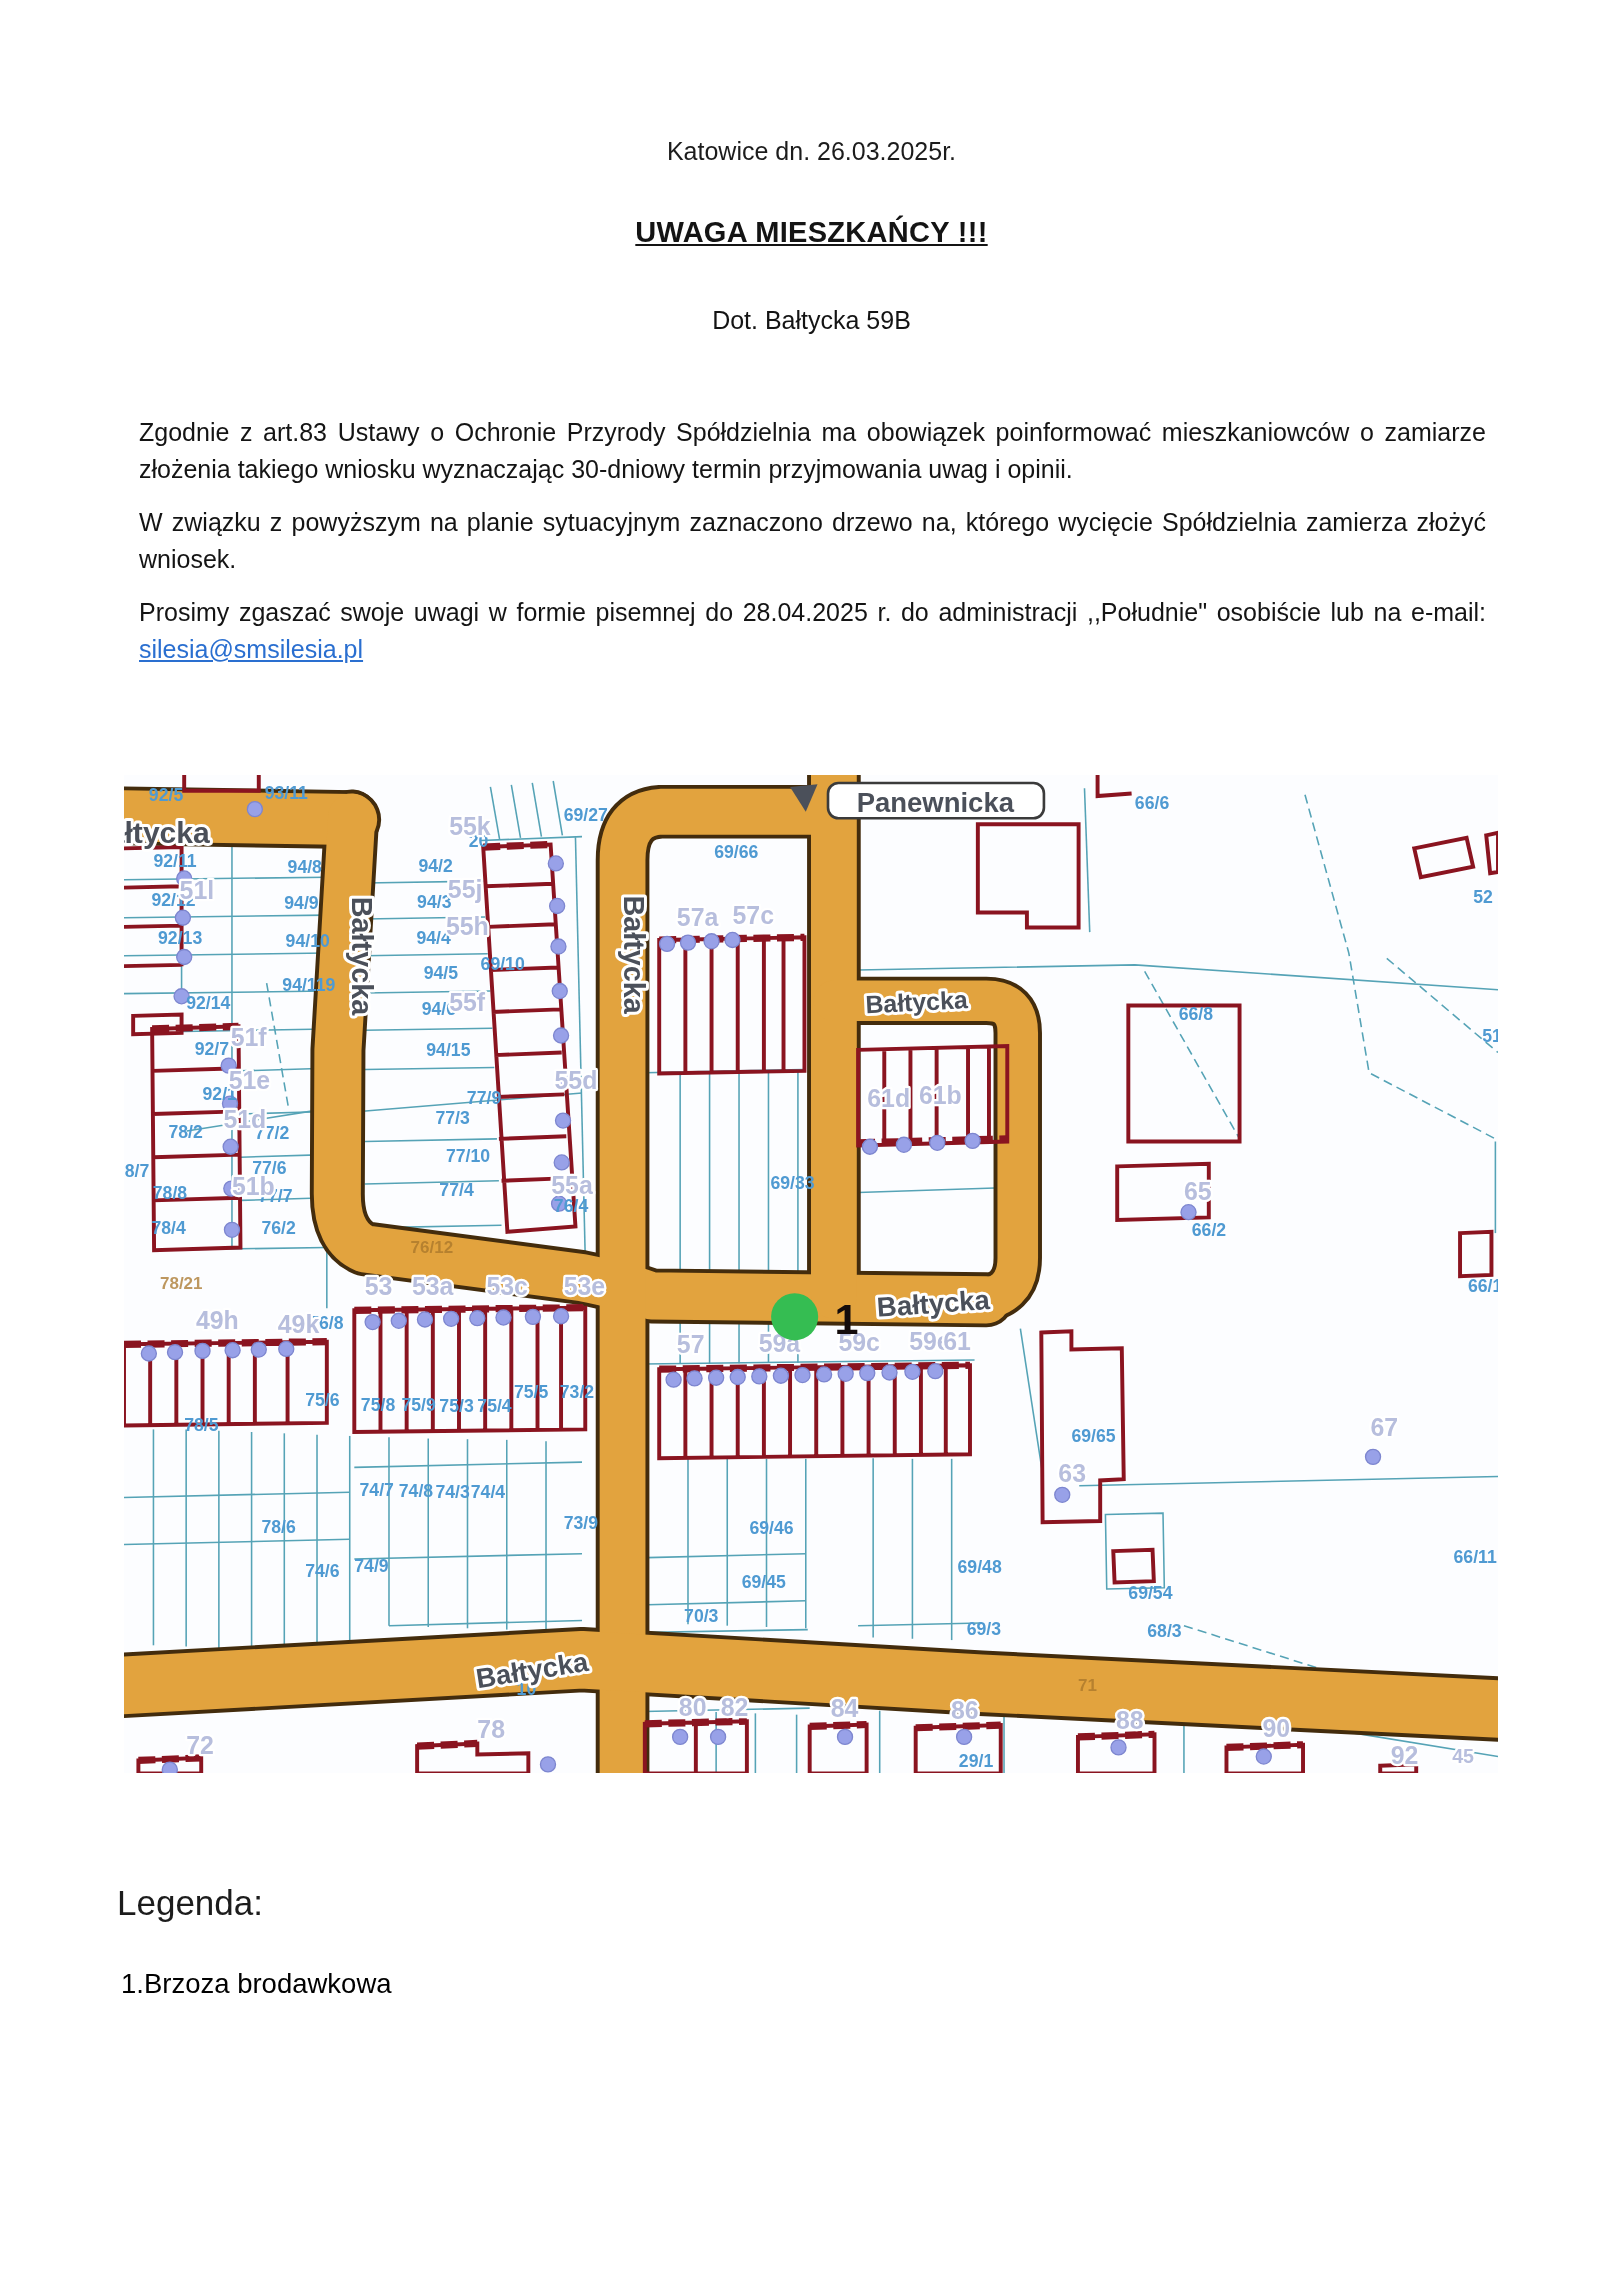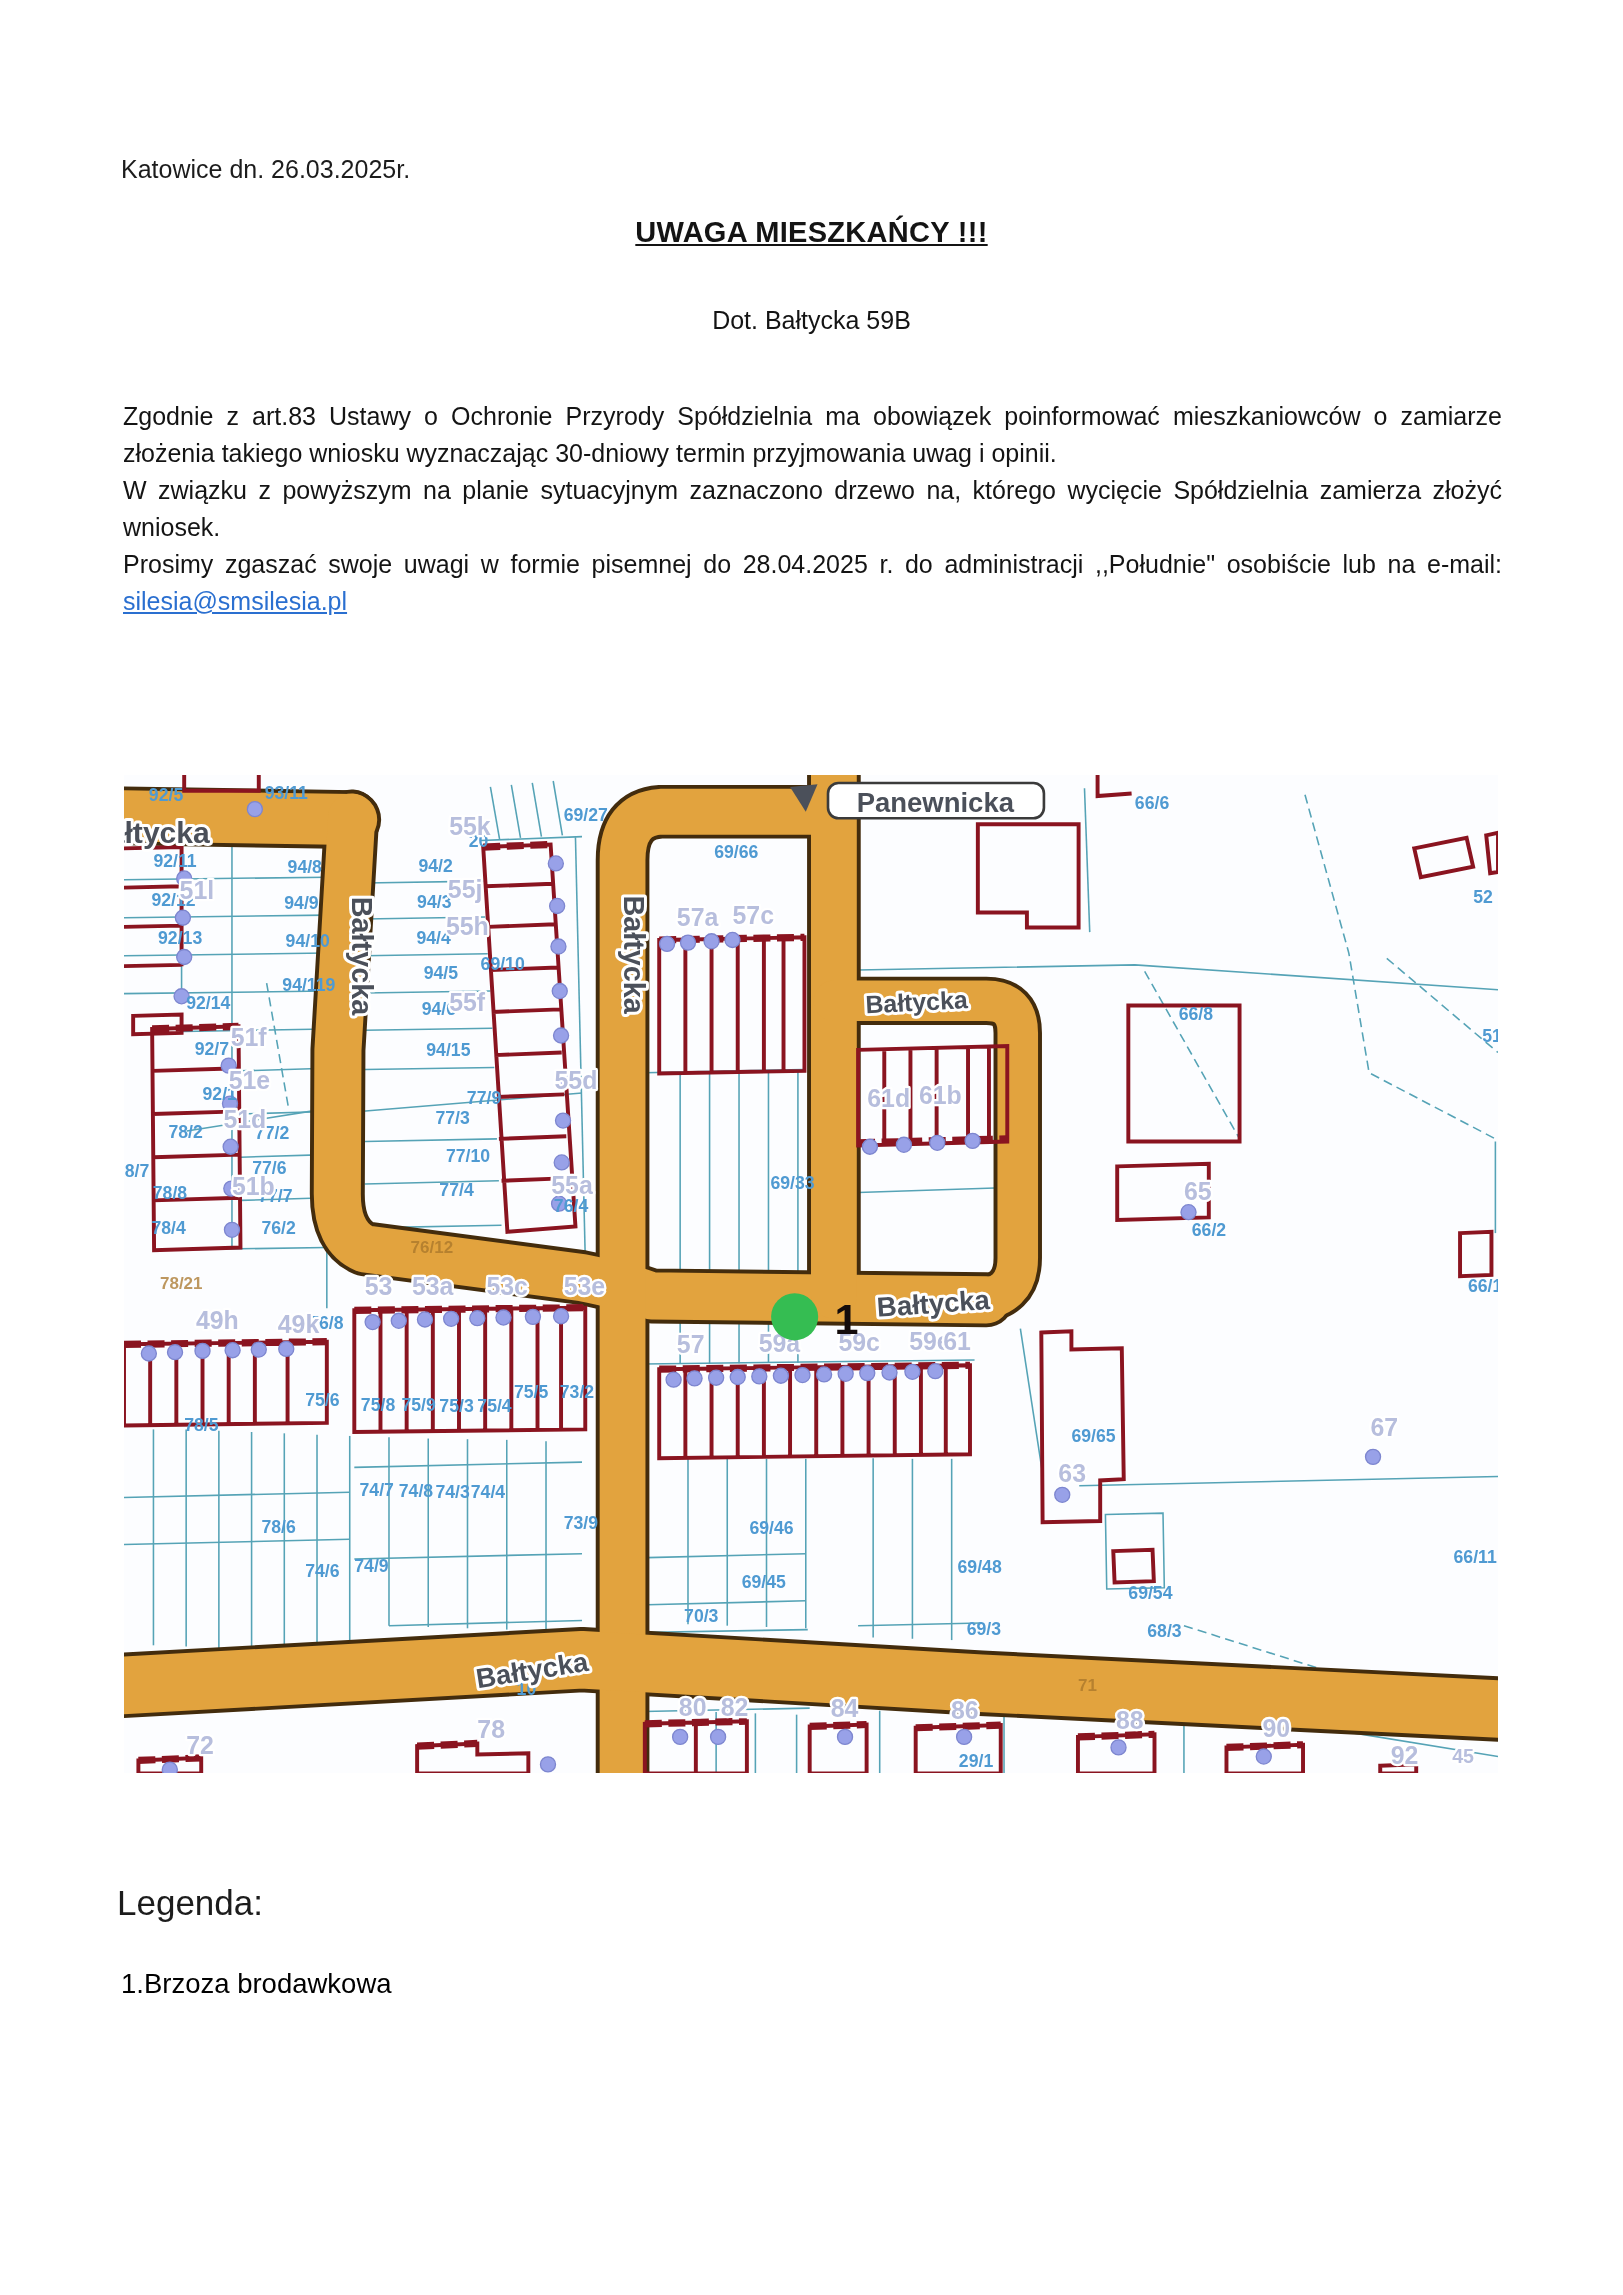--- a/index.html
+++ b/index.html
@@ -1,36 +1,36 @@
 <!DOCTYPE html>
 <html style="font-size:10.5px"><head>
 <meta charset="utf-8">
 <style>
   html,body{margin:0;padding:0;}
   body{
     width:1623px;height:2295px;position:relative;background:#ffffff;
     font-family:"Liberation Sans",sans-serif;color:#141414;
   }
   .date-line{
-    position:absolute;top:155px;left:121px;width:1381px;
-    text-align:left;font-size:25px;color:#1c1c1c;
+    position:absolute;top:137px;left:121px;width:1381px;
+    text-align:center;font-size:25px;color:#1c1c1c;
   }
   .title-line{
     position:absolute;top:216px;left:121px;width:1381px;
     text-align:center;font-size:29px;font-weight:bold;letter-spacing:0.3px;text-decoration:underline;
   }
   .subject-line{
     position:absolute;top:306px;left:121px;width:1381px;
     text-align:center;font-size:25px;font-weight:normal;
   }
   .body-text{
     position:absolute;top:398px;left:123px;width:1379px;
     font-size:25px;line-height:37px;text-align:justify;
   }
-  .body-text p{margin:0;}
+  .body-text p{margin:16px;}
   a.email-link{color:#2a6fd0;text-decoration:underline;cursor:pointer;}
   .map-wrap{
     position:absolute;top:775px;left:124px;width:1374px;height:998px;
     overflow:hidden;background:#fcfdff;
   }
   .legend-heading{position:absolute;top:1883px;left:117px;font-size:35px;color:#1c1c1c;}
   .legend-item{position:absolute;top:1968px;left:121px;font-size:27.5px;color:#000000;}
   svg text{font-family:"Liberation Sans",sans-serif;}
 </style>
 </head>

